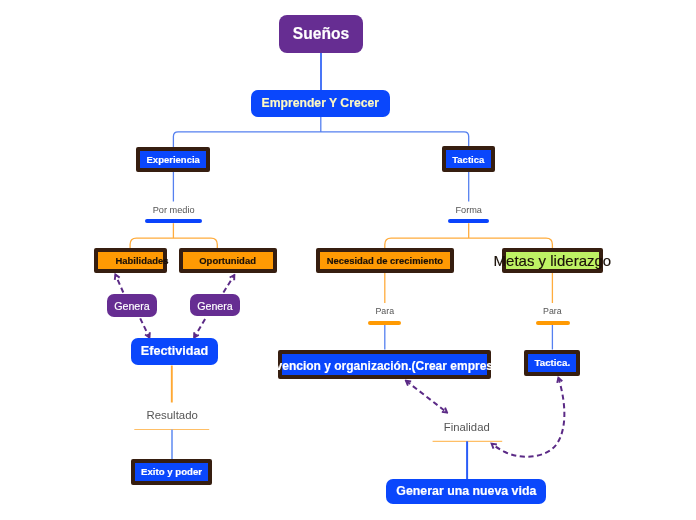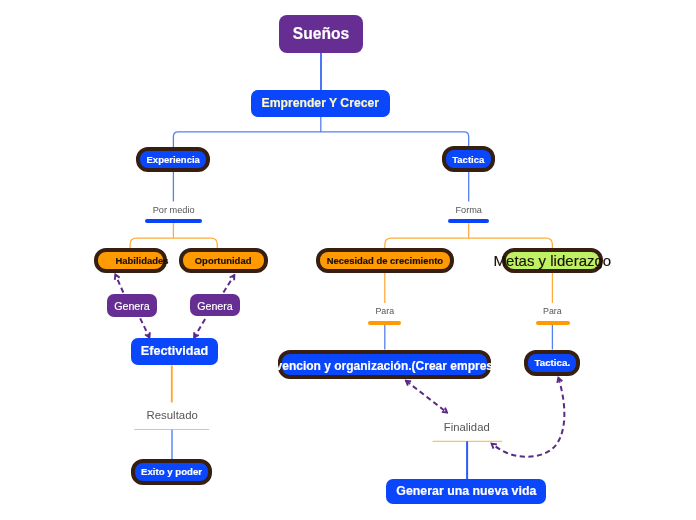--- a/index.html
+++ b/index.html
@@ -7,21 +7,21 @@
   body{width:696px;height:520px;overflow:hidden;
        font-family:"Liberation Sans","DejaVu Sans",sans-serif;
        -webkit-font-smoothing:antialiased;}
   #canvas{position:relative;width:696px;height:520px;background:#fff;}
   .node > span,.conlabel > span{will-change:opacity;}
   svg.wires{position:absolute;left:0;top:0;width:696px;height:520px;pointer-events:none;}
   .node{position:absolute;box-sizing:border-box;display:flex;align-items:center;
         justify-content:center;text-align:center;line-height:normal;white-space:nowrap;}
   .node > span{display:block;transform-origin:center center;-webkit-text-stroke:0.16px currentColor;}
   .pill{border-radius:8px;}
-  .framed{border-style:solid;border-width:4px;border-color:#361E10;border-radius:12px;}
+  .framed{border-style:solid;border-width:4px;border-color:#361E10;border-radius:2px;}
   .conlabel{position:absolute;color:#555555;white-space:nowrap;text-align:center;line-height:1;}
 </style>
 </head>
 <body>
 
 <div id="canvas">
 
 <svg class="wires" viewBox="0 0 696 520" width="696" height="520">
   <g fill="none" stroke-linecap="butt">
 
@@ -80,21 +80,21 @@
 </div>
 
 <div class="node framed" style="left:441.5px;top:146.2px;width:53.5px;height:25.8px;background:#0A47FC;color:#fff;font-size:9.5px;font-weight:bold;">
   <span>Tactica</span>
 </div>
 
 <div class="node framed" style="left:93.5px;top:248px;width:73px;height:25px;background:#FF9A03;color:#1a1008;font-size:9.45px;font-weight:bold;padding-left:24px;">
   <span>Habilidades</span>
 </div>
 
-<div class="node framed" style="left:178.6px;top:248px;width:89px;height:25px;background:#FF9A03;color:#1a1008;font-size:9.45px;font-weight:bold;align-items:center;">
+<div class="node framed" style="left:178.6px;top:248px;width:98px;height:25px;background:#FF9A03;color:#1a1008;font-size:9.45px;font-weight:bold;align-items:center;">
   <span>Oportunidad</span>
 </div>
 
 <div class="node framed" style="left:315.9px;top:248px;width:138px;height:25px;background:#FF9A03;color:#1a1008;font-size:9.45px;font-weight:bold;">
   <span>Necesidad de crecimiento</span>
 </div>
 
 <div class="node framed" style="left:501.9px;top:248px;width:101px;height:25px;background:#bef264;color:#1a1008;font-size:15px;font-weight:normal;">
   <span>Metas y liderazgo</span>
 </div>

